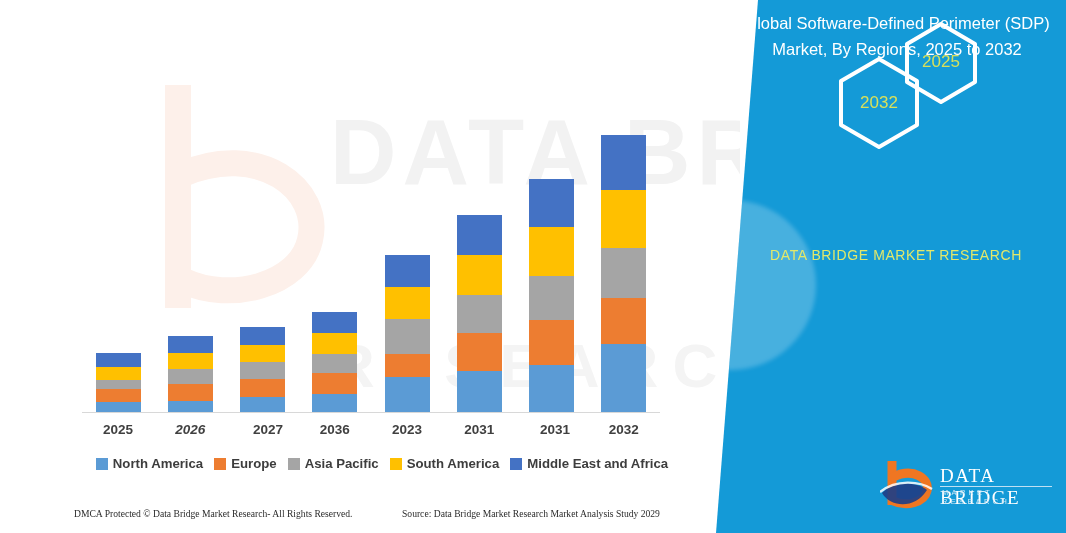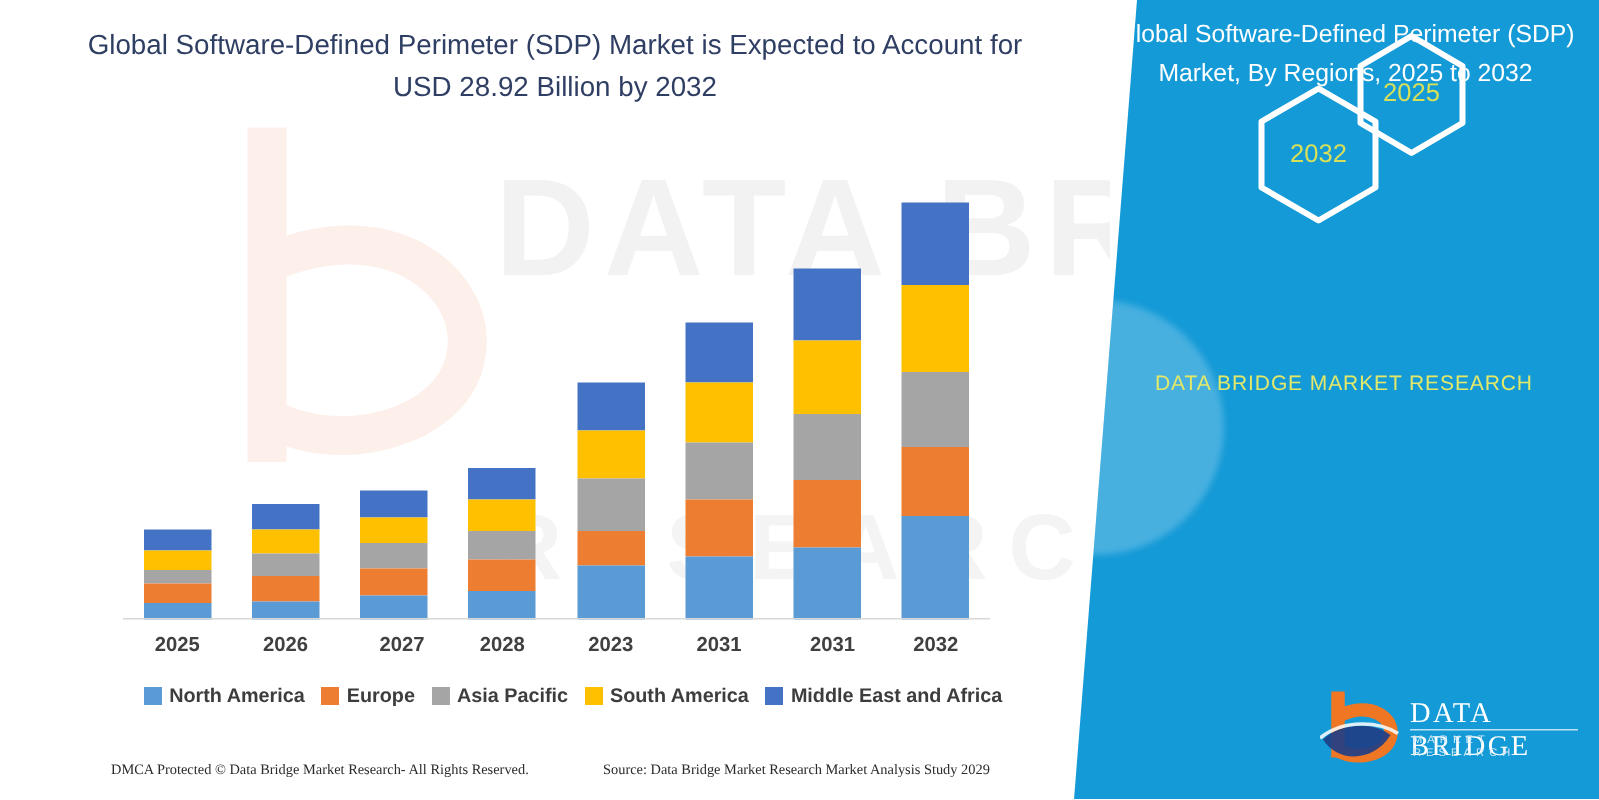--- a/index.html
+++ b/index.html
@@ -78,21 +78,20 @@
 
   <div id="left-panel">
 
     <svg class="wm wm-b" viewBox="0 0 190 230">
       <path d="M28 8 L28 210" stroke="#fdf0ea" stroke-width="26" fill="none" stroke-linecap="square"></path>
       <path d="M30 90 C110 55, 172 105, 160 155 C150 200, 80 218, 34 196" stroke="#fdf0ea" stroke-width="26" fill="none" stroke-linecap="round"></path>
     </svg>
     <div class="wm wm-text">DATA BRIDGE</div>
     <div class="wm wm-text2">RESEARCH</div>
 
-    <div id="chart-title">Global Software-Defined Perimeter (SDP) Market is Expected to Account for USD 28.92 Billion by 2032</div>
 
     <div id="plot">
         <div class="bar-group" style="left: 13.625px;">
           <div class="seg" title="Middle East and Africa 2025: 1.47" style="height: 14.0675px; background: rgb(68, 114, 196);"></div>
           <div class="seg" title="South America 2025: 1.37" style="height: 13.1105px; background: rgb(255, 192, 0);"></div>
           <div class="seg" title="Asia Pacific 2025: 0.95" style="height: 9.09122px; background: rgb(165, 165, 165);"></div>
           <div class="seg" title="Europe 2025: 1.37" style="height: 13.1105px; background: rgb(237, 125, 49);"></div>
           <div class="seg" title="North America 2025: 1.16" style="height: 11.1009px; background: rgb(91, 155, 213);"></div>
         </div>
         <div class="bar-group" style="left: 85.875px;">
@@ -142,23 +141,23 @@
           <div class="seg" title="South America 2032: 6" style="height: 57.4182px; background: rgb(255, 192, 0);"></div>
           <div class="seg" title="Asia Pacific 2032: 5.26" style="height: 50.3367px; background: rgb(165, 165, 165);"></div>
           <div class="seg" title="Europe 2032: 4.74" style="height: 45.3604px; background: rgb(237, 125, 49);"></div>
           <div class="seg" title="North America 2032: 7.26" style="height: 69.4761px; background: rgb(91, 155, 213);"></div>
         </div>
       </div>
     <div id="axis-line"></div>
 
     <div class="xlabels">
         <div class="xlabel" style="left: 1.125px;">2025</div>
-        <div class="xlabel" style="left: 73.375px;">2026</div>
+        <div class="xlabel" style="left: 73.375px; font-style: italic;">2026</div>
         <div class="xlabel" style="left: 151px;">2027</div>
-        <div class="xlabel" style="left: 217.875px;">2028</div>
+        <div class="xlabel" style="left: 217.875px;">2036</div>
         <div class="xlabel" style="left: 290.125px;">2023</div>
         <div class="xlabel" style="left: 362.375px;">2031</div>
         <div class="xlabel" style="left: 438px;">2031</div>
         <div class="xlabel" style="left: 506.875px;">2032</div>
       </div>
 
     <div id="legend">
         <div class="lg-item">
           <span class="lg-sw" style="background: rgb(91, 155, 213);"></span>
           <span class="lg-label">North America</span>

